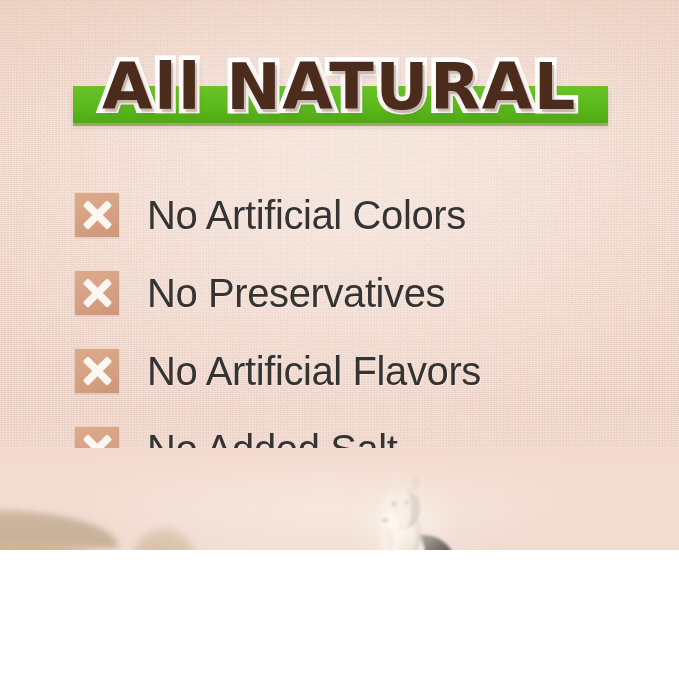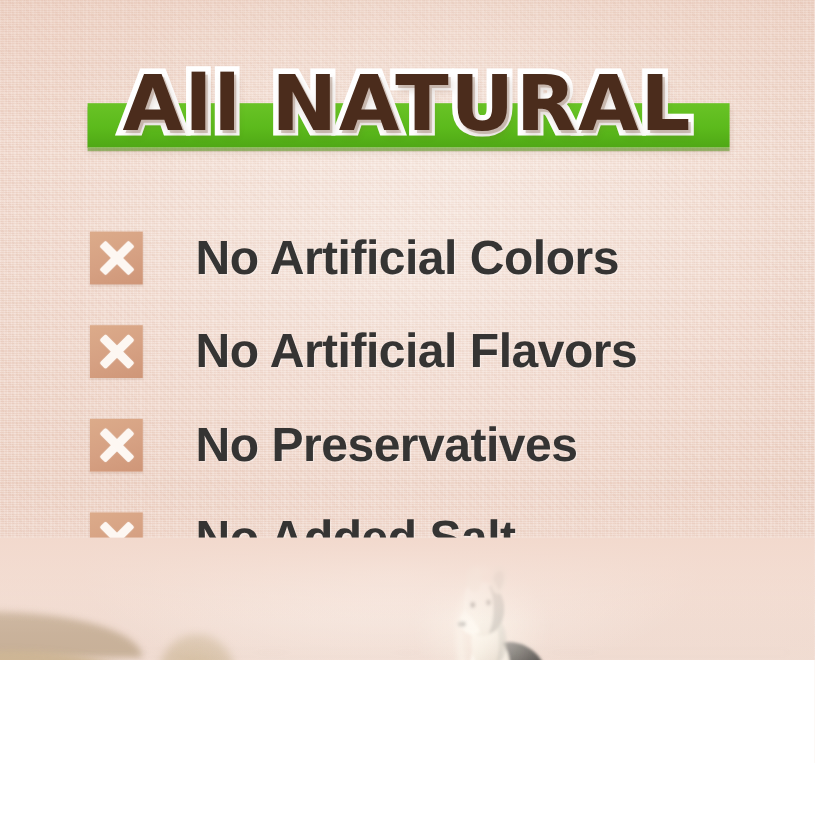--- a/index.html
+++ b/index.html
@@ -93,23 +93,23 @@
     width:7px; height:34px;
     margin-left:-3.5px; margin-top:-17px;
     background:#fdf7f2;
     border-radius:1.5px;
     box-shadow:0 0 1px rgba(255,255,255,.9);
   }
   .x-box::before { transform:rotate(45deg); }
   .x-box::after  { transform:rotate(-45deg); }
 
   .claim-text {
-    margin-left:44px;
+    margin-left:28px;
     font-family:"Liberation Sans", sans-serif;
-    font-weight:bold;
+    font-weight:normal;
     font-size:40px;
     line-height:44px;
     color:#353433;
     letter-spacing:-0.4px;
     text-shadow:1px 1px 0 rgba(255,255,255,.35);
     white-space:nowrap;
   }
 
   
   .photo {
@@ -268,26 +268,26 @@
 
   <div class="claims">
 
     <div class="claim-row">
       <div class="x-box"></div>
       <div class="claim-text">No Artificial Colors</div>
     </div>
 
     <div class="claim-row">
       <div class="x-box"></div>
-      <div class="claim-text">No Artificial Flavors</div>
+      <div class="claim-text">No Preservatives</div>
     </div>
 
     <div class="claim-row">
       <div class="x-box"></div>
-      <div class="claim-text">No Preservatives</div>
+      <div class="claim-text">No Artificial Flavors</div>
     </div>
 
     <div class="claim-row">
       <div class="x-box"></div>
       <div class="claim-text">No Added Salt</div>
     </div>
 
   </div>
 
   <div class="photo">

